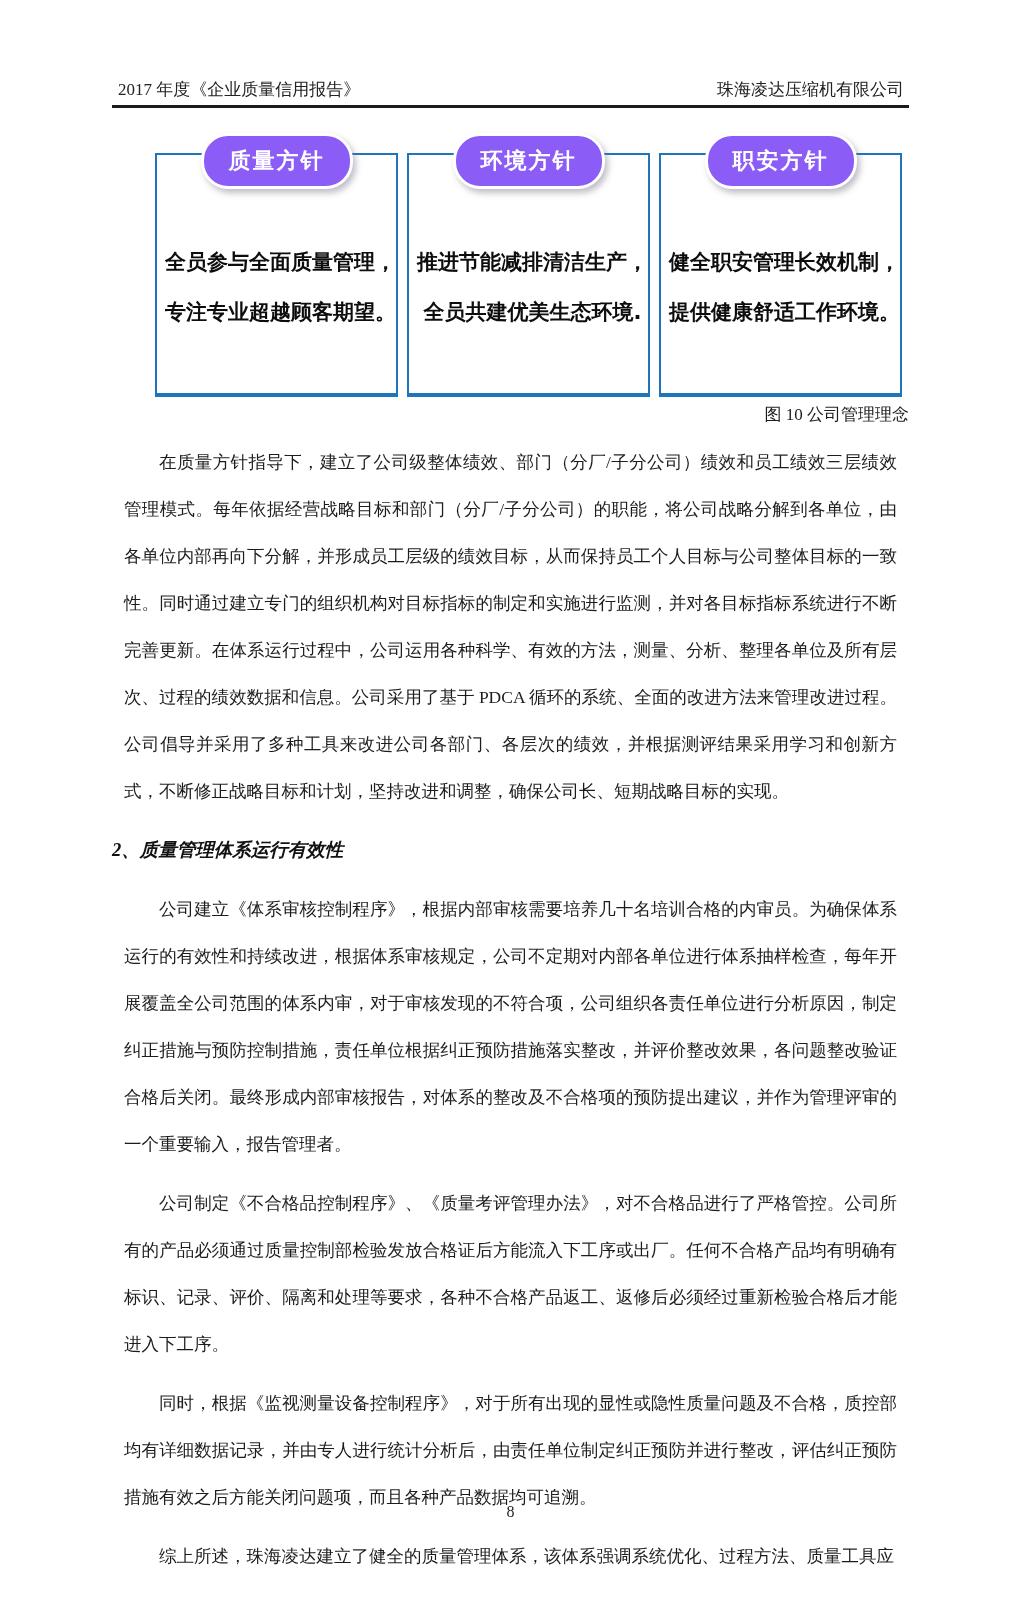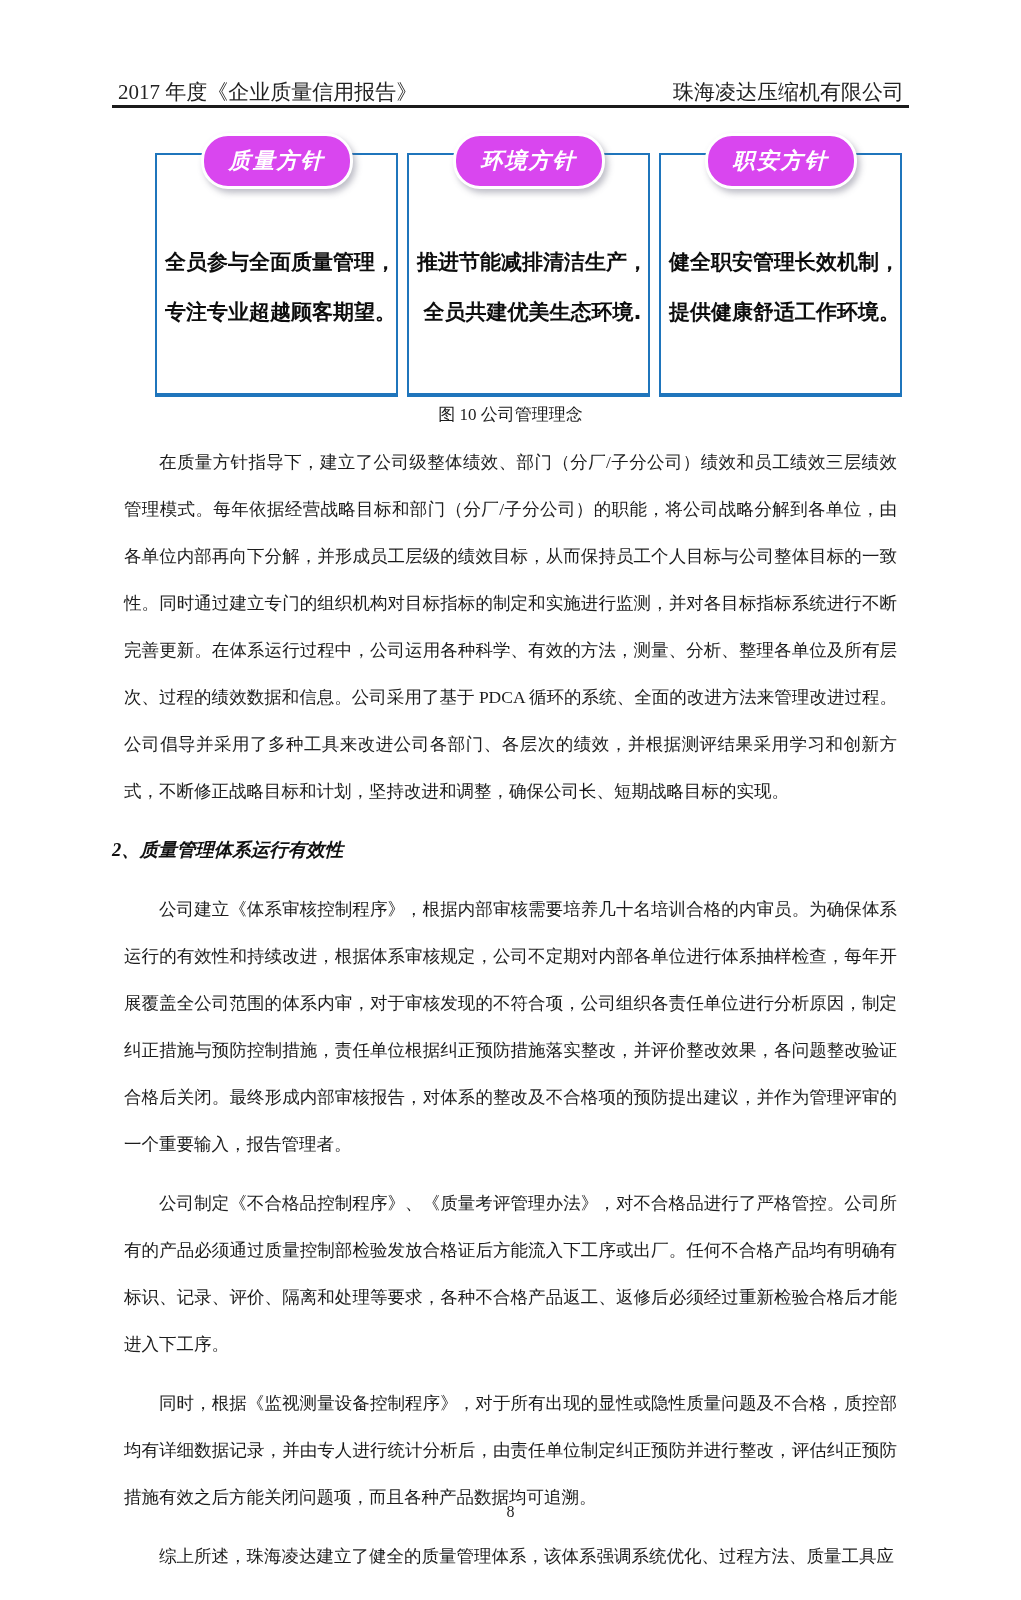--- a/index.html
+++ b/index.html
@@ -7,59 +7,59 @@
     width:1021px;height:1600px;background:#ffffff;position:relative;
     font-family:"Liberation Serif","DejaVu Serif",serif;color:#1c1c1c;
     overflow:hidden;
   }
   .page{position:absolute;inset:0;background:#fff;}
 
   
   .header{
     position:absolute;top:78px;left:118px;width:786px;
     display:flex;justify-content:space-between;align-items:flex-end;
-    font-size:21px;color:#222;
+    font-size:17px;color:#222;
   }
   .header-rule{
     position:absolute;top:105px;left:112px;width:797px;height:3px;
     background:#1b1b1b;
   }
 
   
   .figure{position:absolute;top:153px;left:155px;width:703px;}
   .boxes{display:flex;gap:9px;}
   .box{
     flex:1;height:244px;box-sizing:border-box;background:#fff;
     border:2px solid #1f75bc;border-bottom-width:4px;
     position:relative;display:flex;flex-direction:column;
     align-items:center;justify-content:center;
   }
   .pill{
     position:absolute;top:-22px;left:50%;transform:translateX(-50%);
     width:146px;height:50px;border-radius:27px;
-    background:#d946ef;border:3px solid #ffffff;
+    background:#8b5cf6;border:3px solid #ffffff;
     box-shadow:3px 4px 6px rgba(110,110,130,.45);
-    display:flex;align-items:center;justify-content:center;font-style:italic;
+    display:flex;align-items:center;justify-content:center;
   }
   .pill span{
     color:#ffffff;font-family:"DejaVu Sans","Liberation Sans",sans-serif;
     font-weight:bold;font-size:22px;letter-spacing:2px;white-space:nowrap;
   }
   .box-text{
     margin-top:26px;text-align:center;
     font-family:"DejaVu Sans","Liberation Sans",sans-serif;
     font-weight:bold;font-size:21px;line-height:50px;color:#0d0d0d;
     white-space:nowrap;
     margin-left:8px;
   }
 
   
   .caption{
     position:absolute;top:403px;left:112px;width:797px;
-    text-align:center;font-size:17px;color:#1c1c1c;
+    text-align:right;font-size:17px;color:#1c1c1c;
   }
 
   
   .body-text{
     position:absolute;top:427px;left:112px;width:797px;
     font-size:17.5px;line-height:47px;text-align:justify;
     color:#1c1c1c;
   }
   .body-text p{margin:12px;text-indent:2em;}
   .body-text h2{

